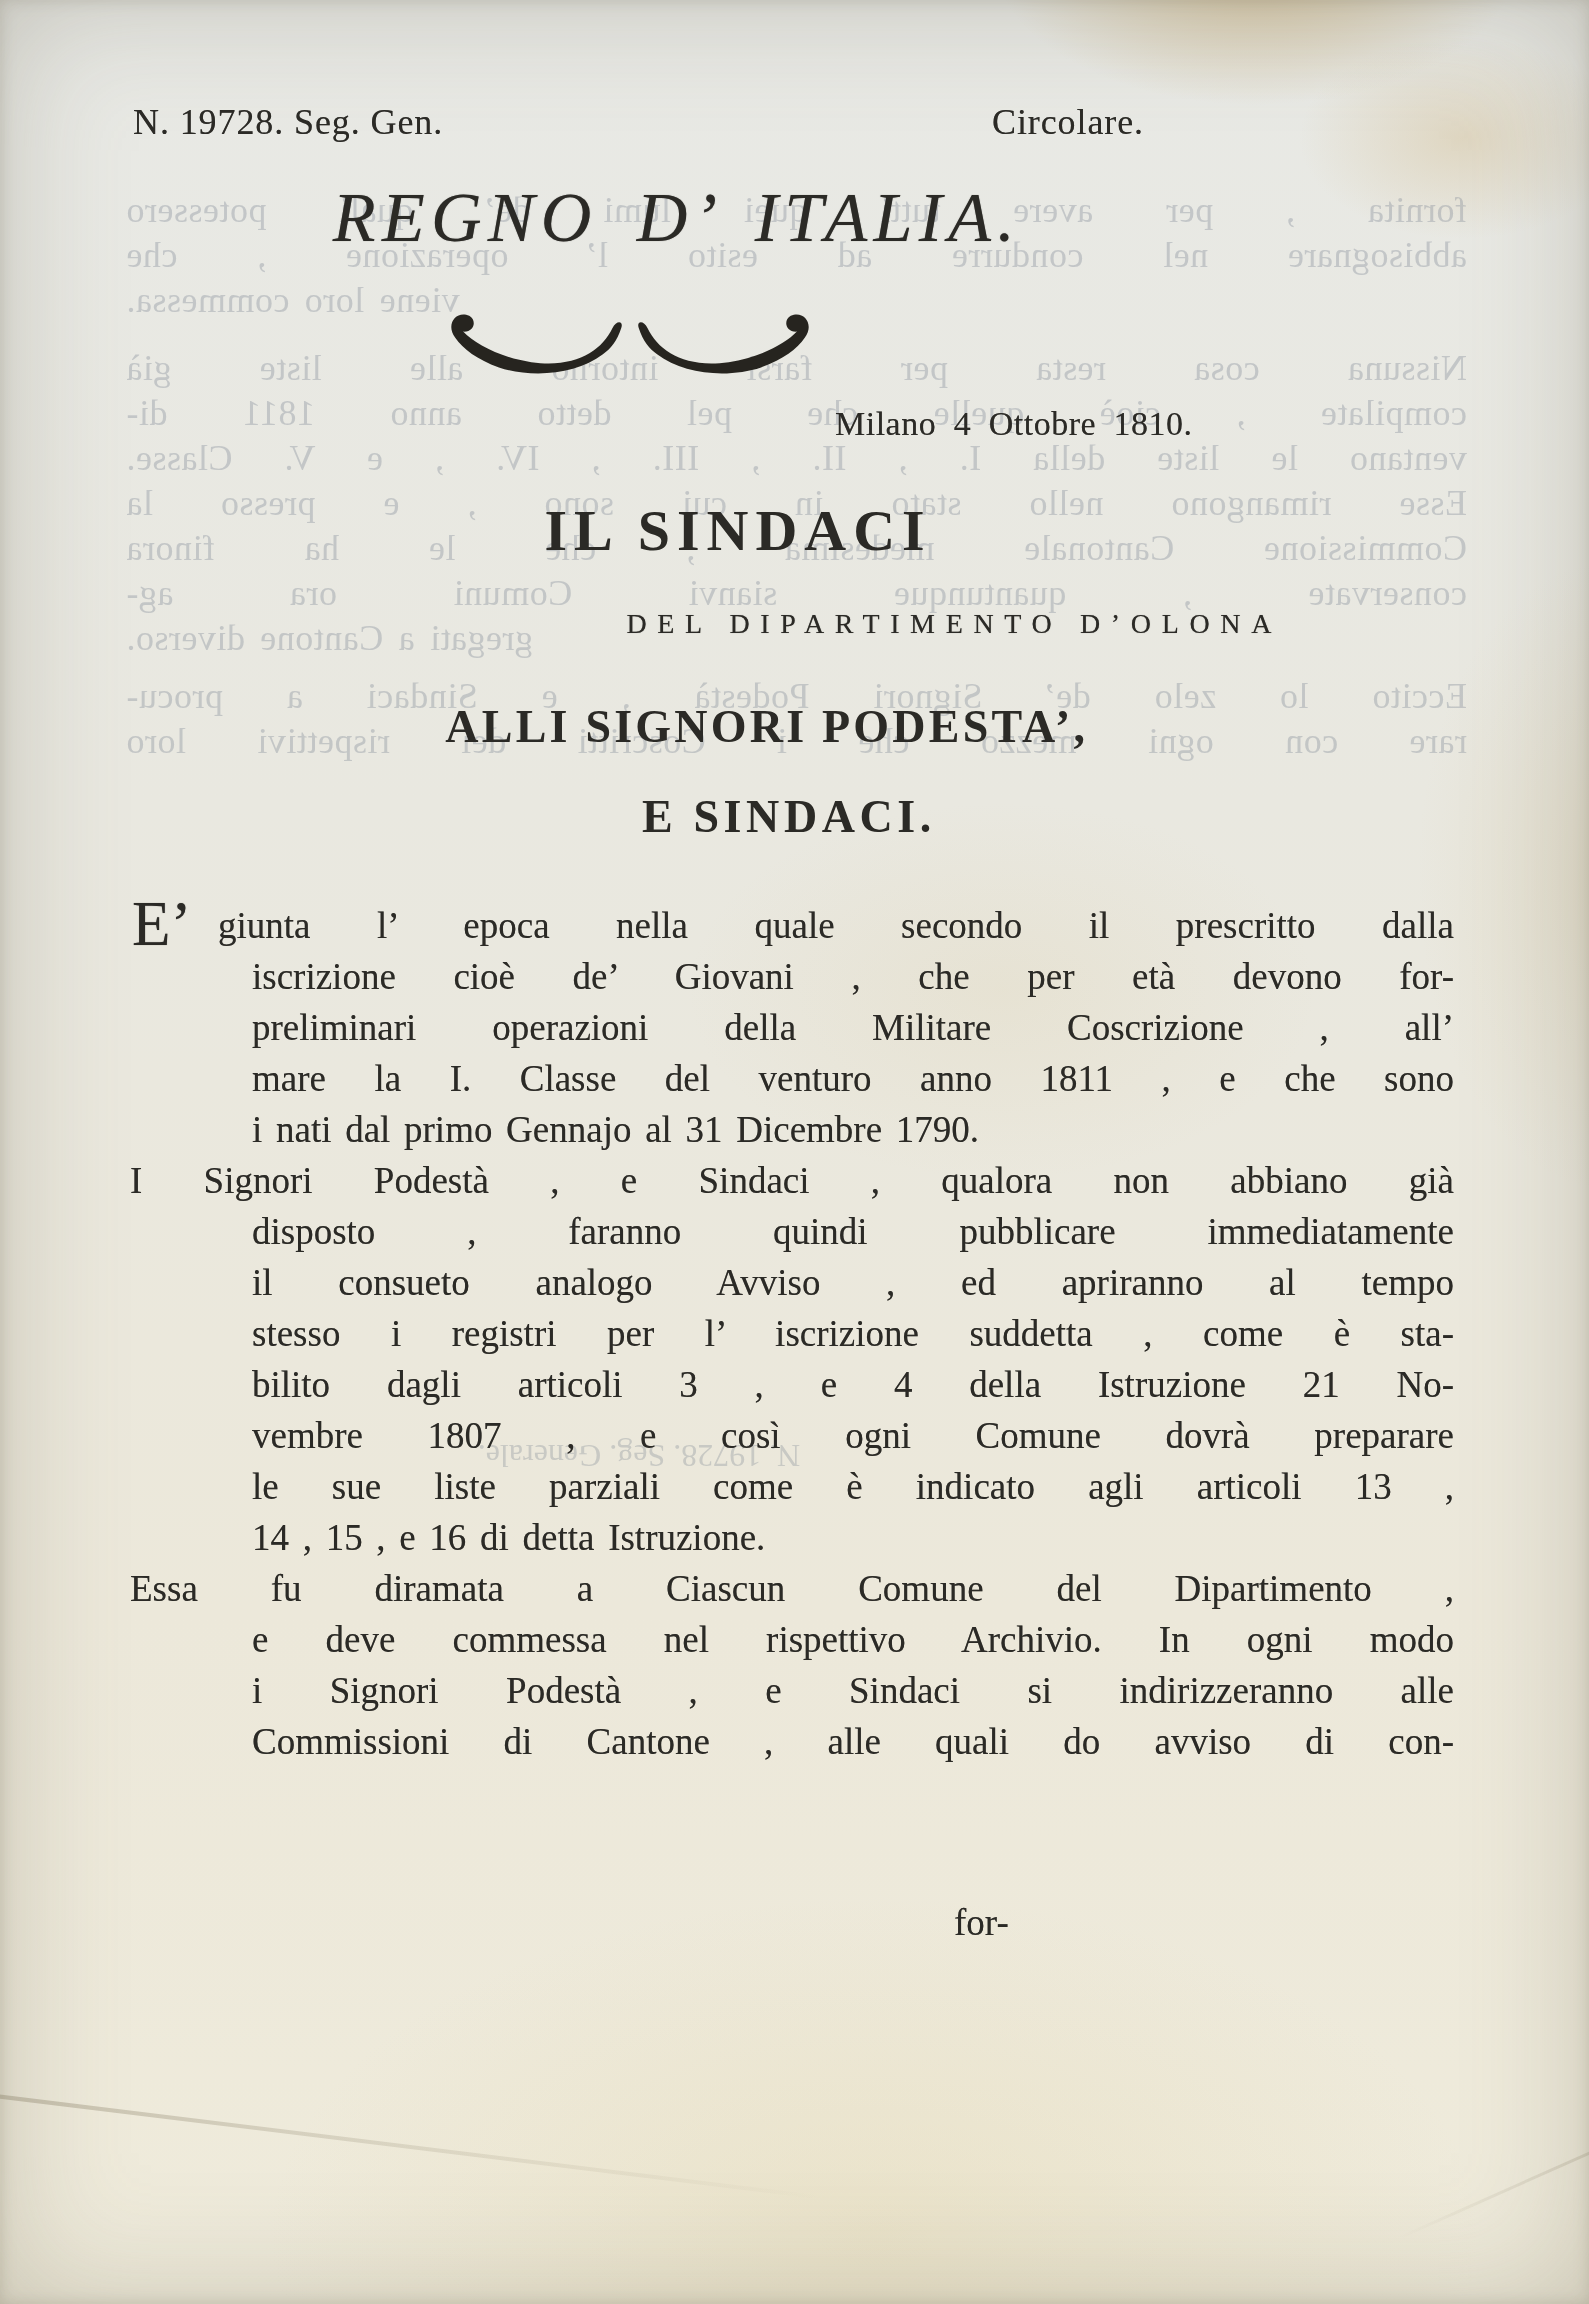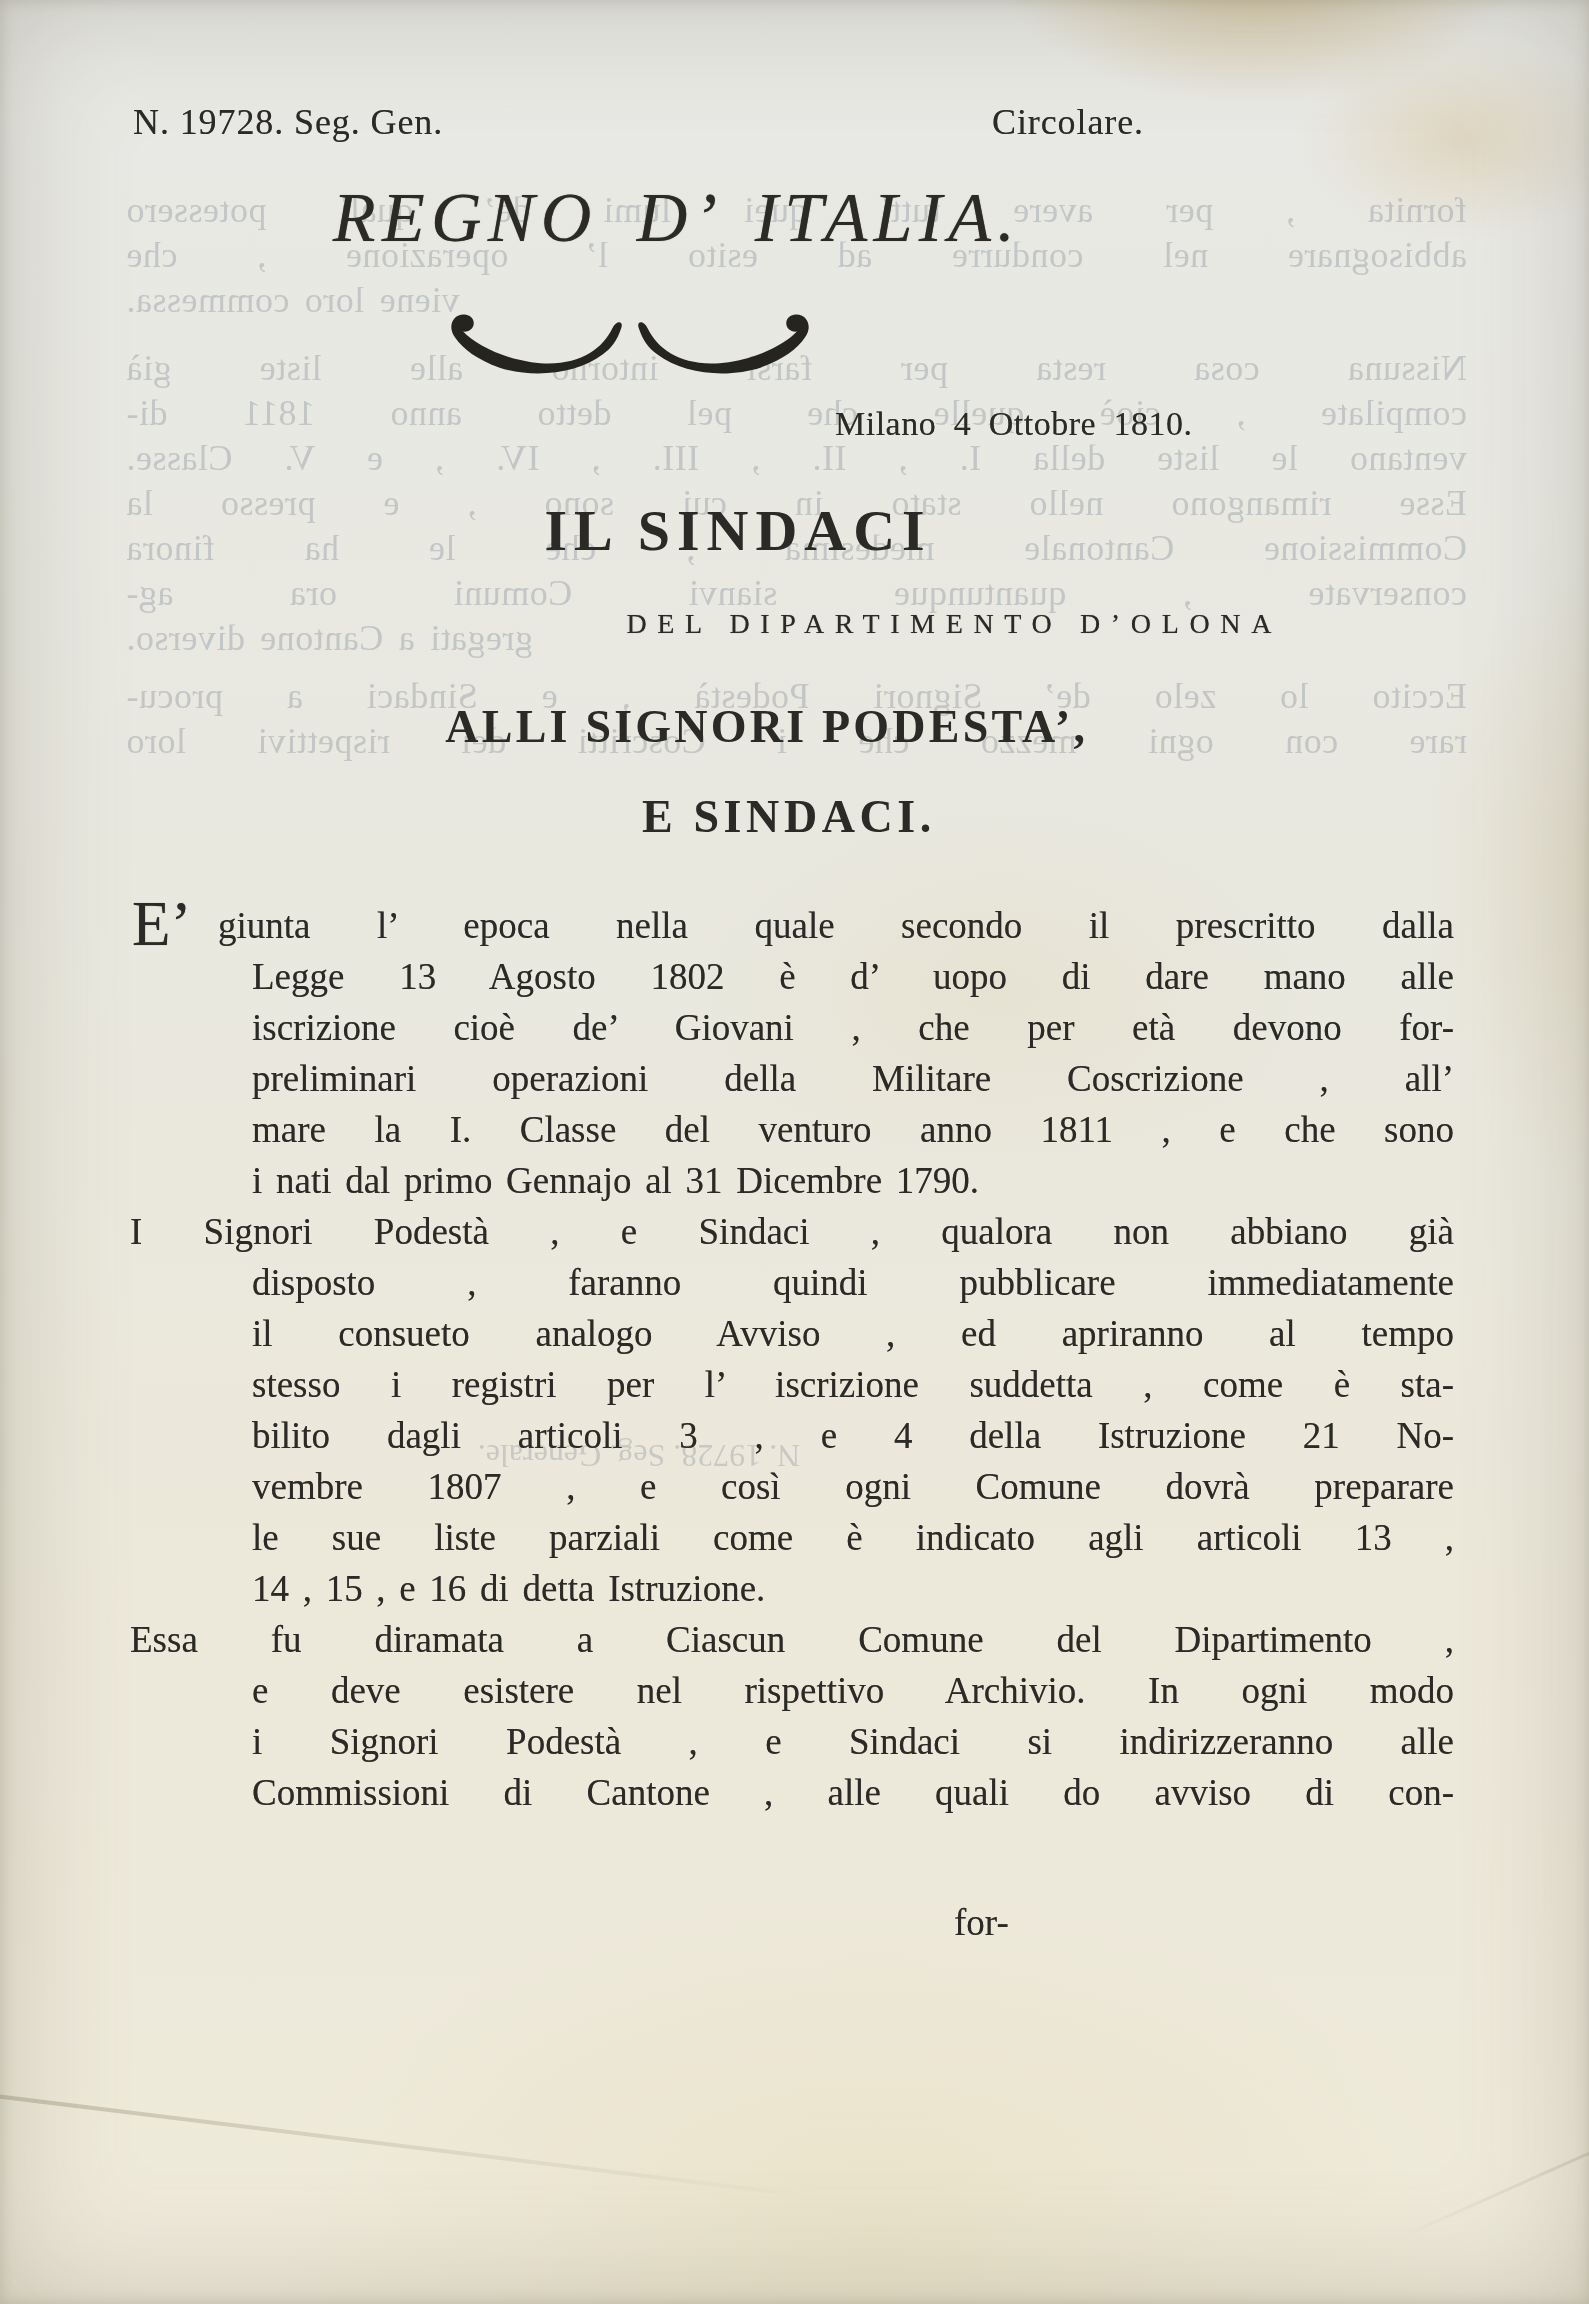--- a/index.html
+++ b/index.html
@@ -142,41 +142,40 @@
     <div class="hwrap h1">IL SINDACI</div>
     <div class="hwrap h2">DEL DIPARTIMENTO D’OLONA</div>
     <div class="hwrap h3">ALLI SIGNORI PODESTA’,</div>
     <div class="hwrap h4">E SINDACI.</div>
 
     <div class="bodytext">
 
       <div class="para">
         <span class="initial">E’</span>
         <div class="line outdent has-initial">giunta l’ epoca nella quale secondo il prescritto dalla</div>
-        <div class="line">Legge 13 Agosto 1802 è d’ uopo di dare mano alle</div>
         <div class="line">iscrizione cioè de’ Giovani , che per età devono for-</div>
         <div class="line">preliminari operazioni della Militare Coscrizione , all’</div>
         <div class="line">mare la I. Classe del venturo anno 1811 , e che sono</div>
         <div class="line endpara">i nati dal primo Gennajo al 31 Dicembre 1790.</div>
       </div>
 
       <div class="para">
         <div class="line outdent">I Signori Podestà , e Sindaci , qualora non abbiano già</div>
         <div class="line">disposto , faranno quindi pubblicare immediatamente</div>
         <div class="line">il consueto analogo Avviso , ed apriranno al tempo</div>
         <div class="line">stesso i registri per l’ iscrizione suddetta , come è sta-</div>
         <div class="line">bilito dagli articoli 3 , e 4 della Istruzione 21 No-</div>
         <div class="line">vembre 1807 , e così ogni Comune dovrà preparare</div>
         <div class="line">le sue liste parziali come è indicato agli articoli 13 ,</div>
         <div class="line endpara">14 , 15 , e 16 di detta Istruzione.</div>
       </div>
 
       <div class="para">
         <div class="line outdent">Essa fu diramata a Ciascun Comune del Dipartimento ,</div>
-        <div class="line">e deve esistere nel rispettivo Archivio. In ogni modo</div>
+        <div class="line">e deve commessa nel rispettivo Archivio. In ogni modo</div>
         <div class="line">i Signori Podestà , e Sindaci si indirizzeranno alle</div>
         <div class="line">Commissioni di Cantone , alle quali do avviso di con-</div>
       </div>
 
     </div>
 
     <div class="catchword">for-</div>
 
   </div>
 </div>

